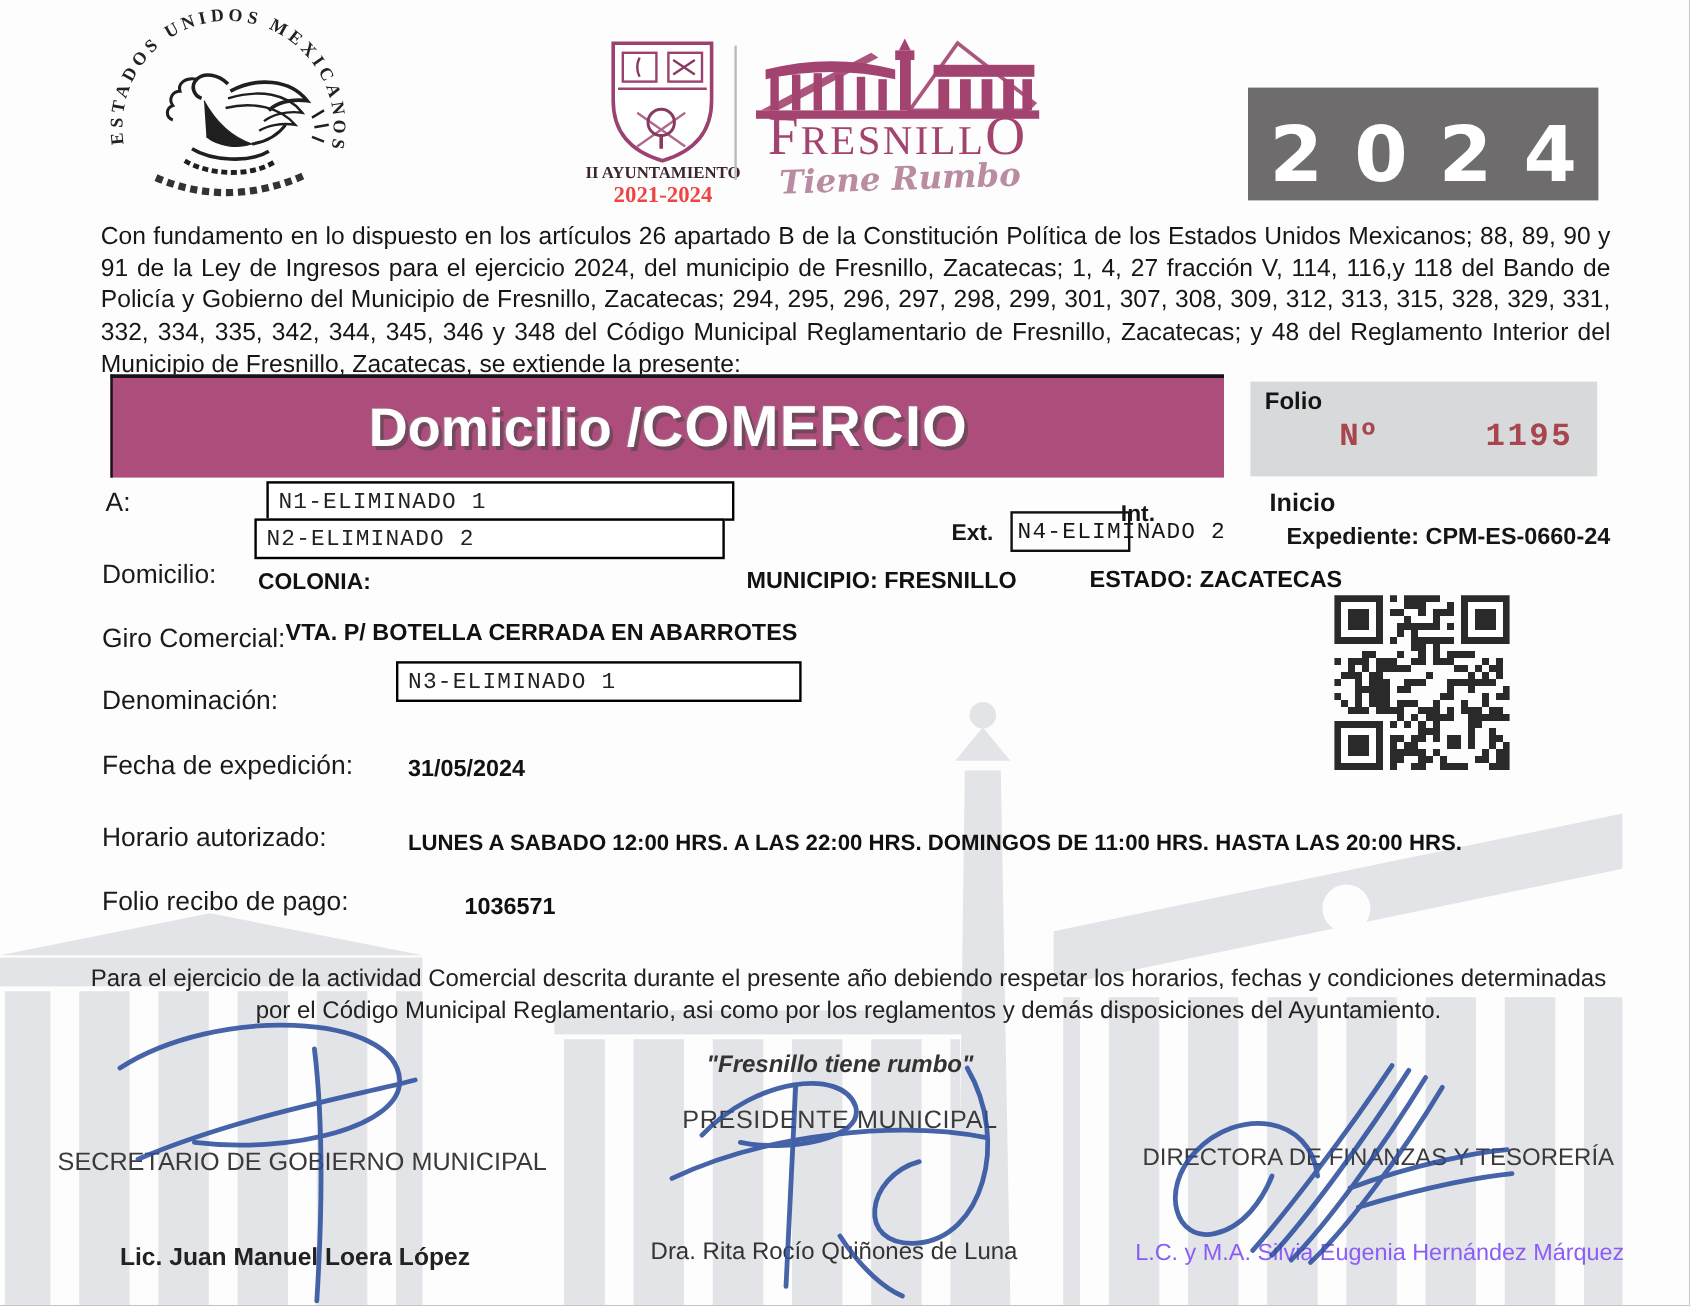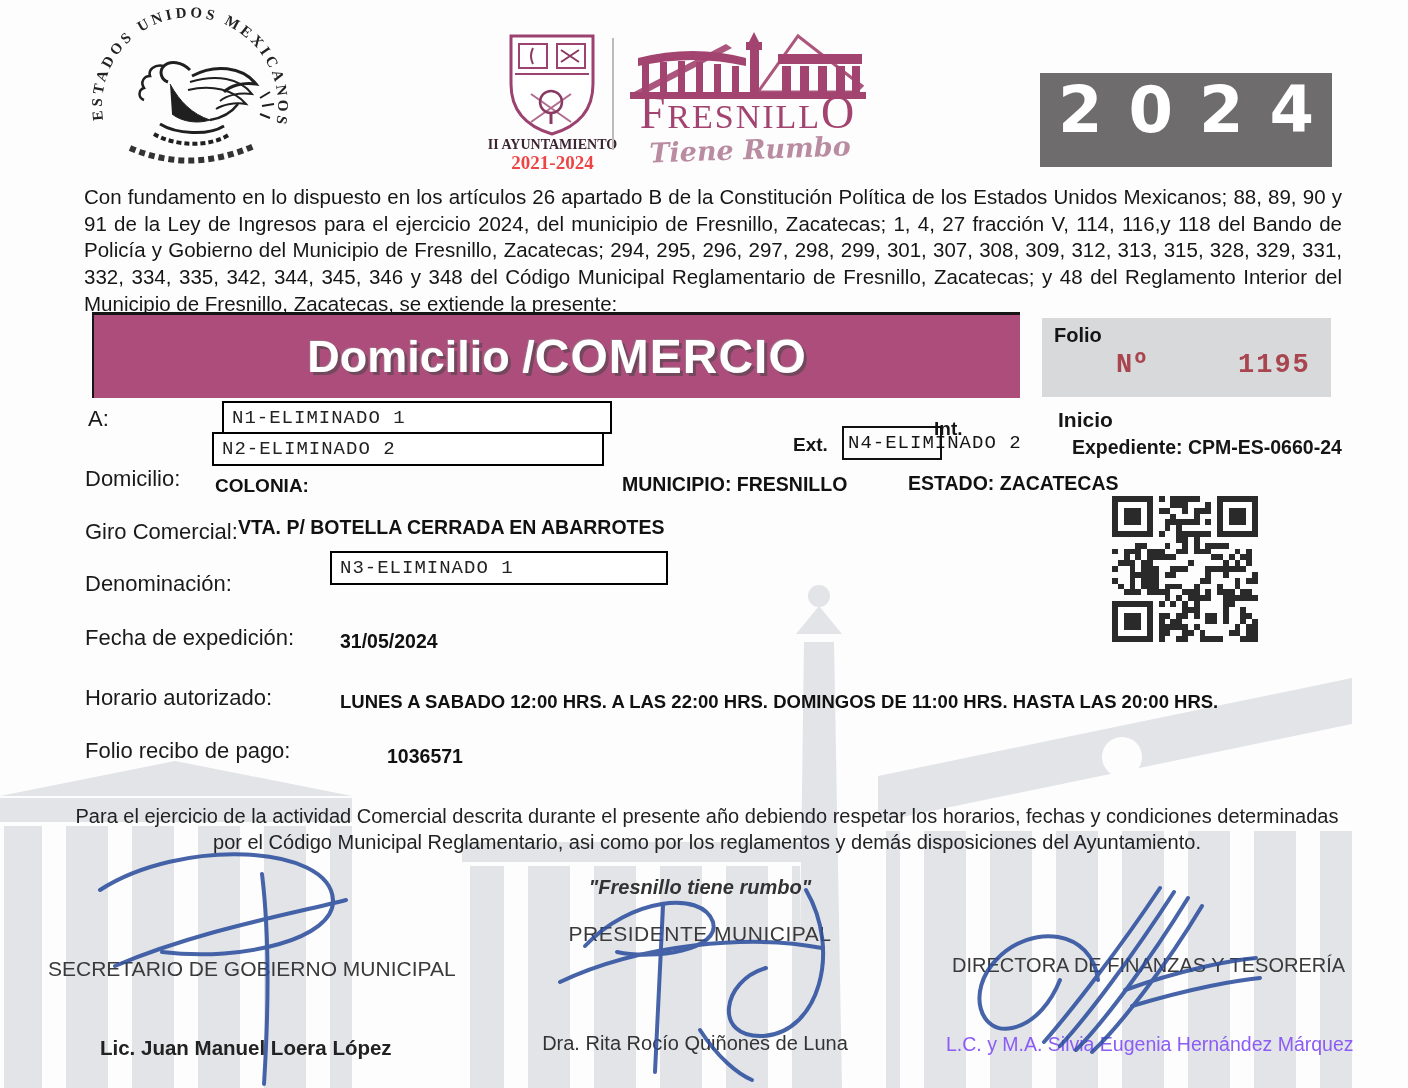--- a/index.html
+++ b/index.html
@@ -3,21 +3,21 @@
 <meta charset="utf-8">
 <style>
   html,body{margin:0;padding:0;background:#9a9a9a;}
   #page{
     position:relative;width:1408px;height:1088px;background:#fdfdfd;
     font-family:"Liberation Sans",sans-serif;color:#151515;overflow:hidden;
   }
   .abs{position:absolute;}
   
   #year-badge{left:1040px;top:73px;width:292px;height:94px;background:#6e6c6d;
-    display:flex;align-items:flex-start;justify-content:center;}
+    display:flex;align-items:flex-end;justify-content:center;}
   #year-badge span{color:#fff;font-family:"DejaVu Sans",sans-serif;font-weight:800;
     font-size:64px;letter-spacing:26px;padding-left:26px;}
   #logo-divider{left:612px;top:38px;width:2px;height:112px;background:#bcbcbe;}
   #logo-title{left:622px;top:96px;width:252px;text-align:center;
     font-family:"Liberation Serif",serif;color:#a3436f;font-size:34px;letter-spacing:2px;}
   #logo-title .cap{font-size:46px;line-height:34px;}
   #logo-tagline{left:630px;top:134px;width:240px;text-align:center;
     font-family:"DejaVu Serif",serif;font-style:italic;font-weight:bold;
     color:#b98ca2;font-size:27px;transform:rotate(-2deg);}
   #shield-caption1{left:480px;top:137px;width:145px;text-align:center;

